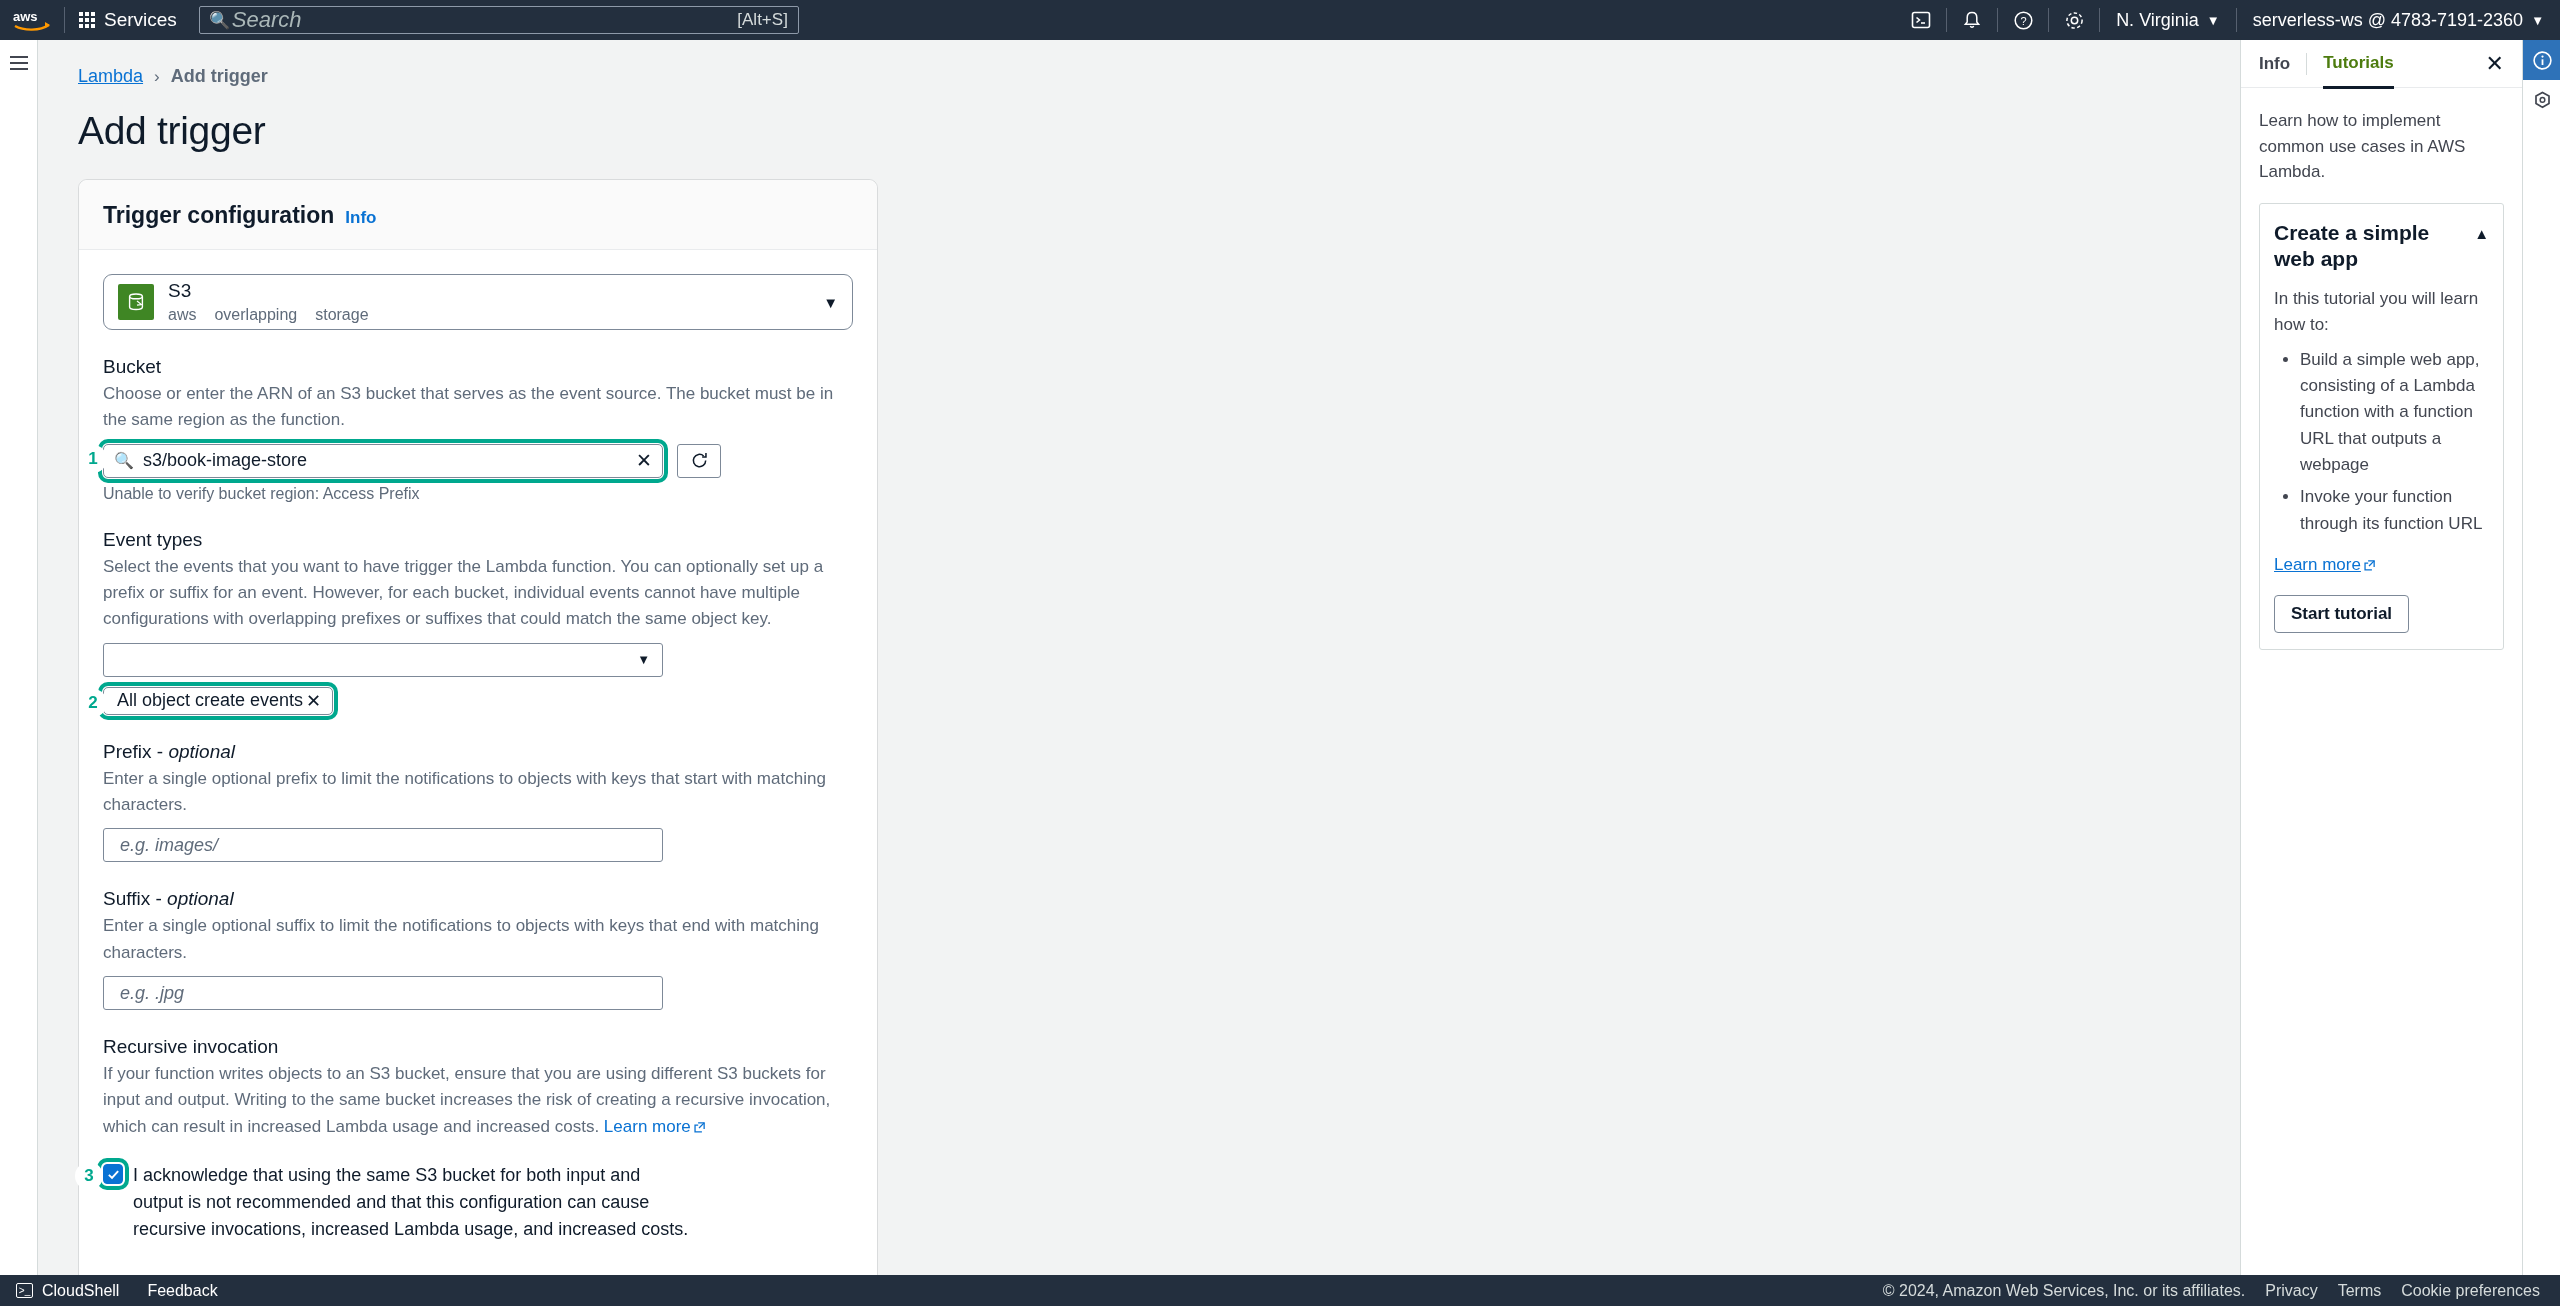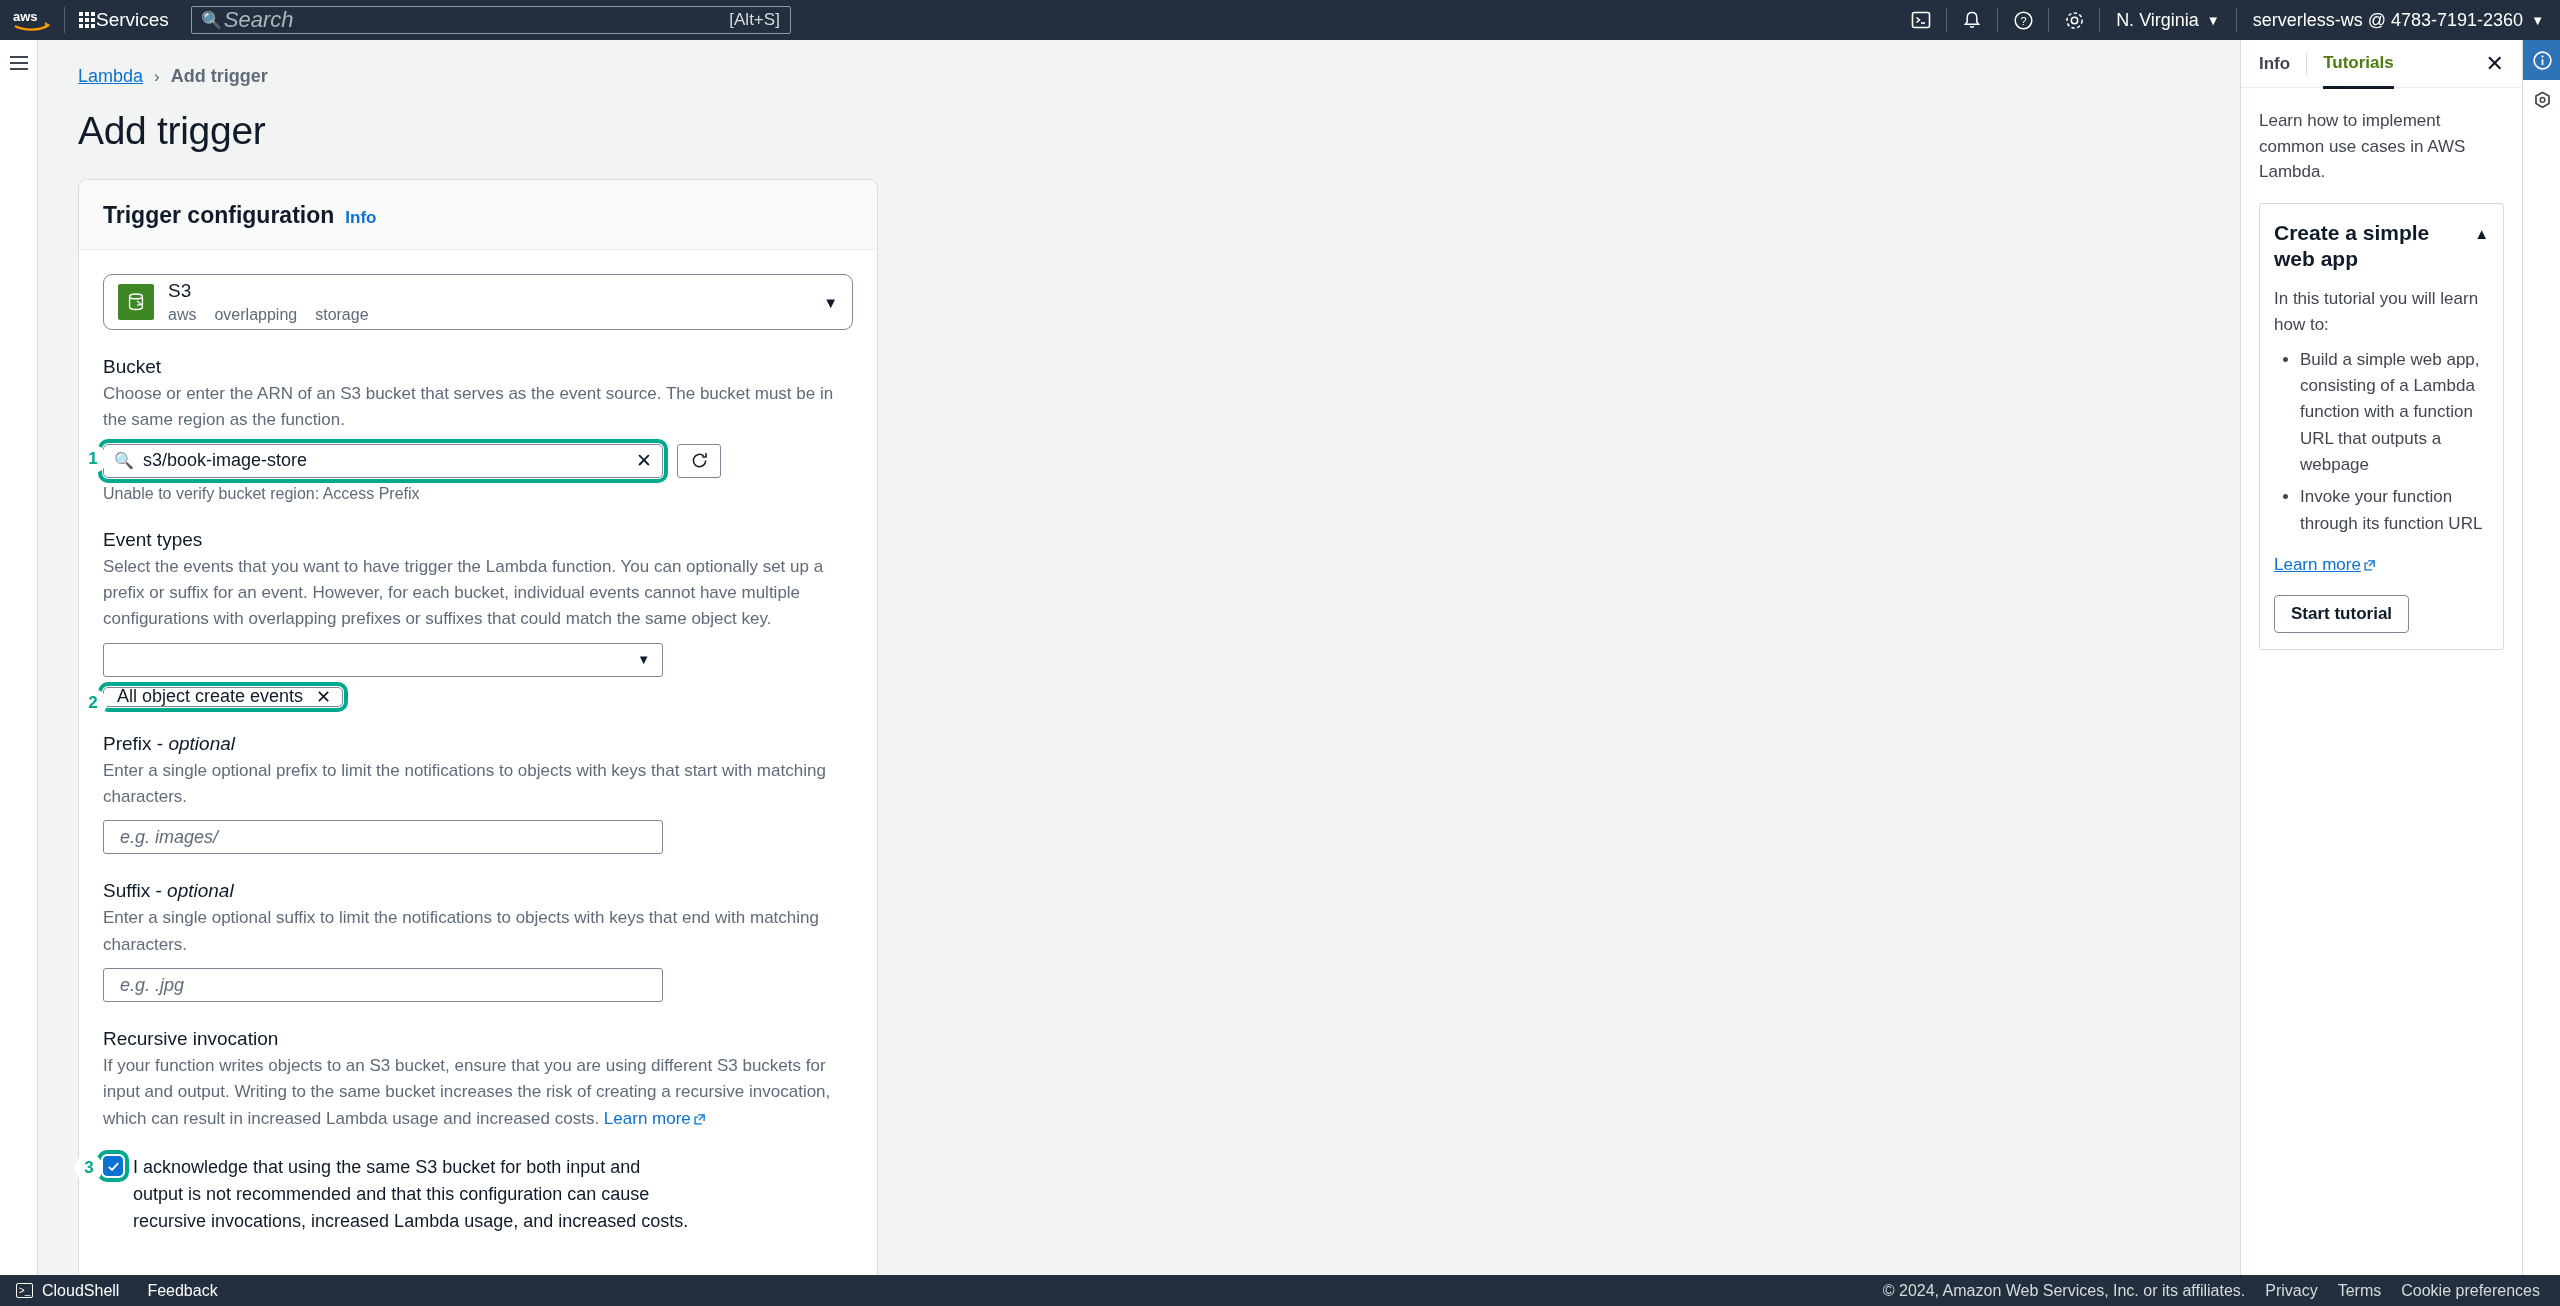--- a/index.html
+++ b/index.html
@@ -14,21 +14,21 @@
   
   .topnav {
     position: absolute; top: 0; left: 0; width: 2560px; height: 40px;
     background: #232f3e; display: flex; align-items: center;
     color: #fff; font-size: 20px;
   }
   .aws-logo { width: 64px; display: flex; align-items: center; justify-content: center; }
   .aws-logo svg { display: block; }
   .nav-div { width: 1px; height: 26px; background: #566171; }
   .services-btn {
-    display: flex; align-items: center; gap: 1px;
+    display: flex; align-items: center; gap: 9px;
     padding: 0 14px; height: 40px; cursor: pointer; font-size: 19px;
   }
   .grid-icon { display: grid; grid-template-columns: repeat(3, 4px); gap: 2px; }
   .grid-icon i { width: 4px; height: 4px; background: #fff; display: block; }
   .searchwrap {
     margin-left: 8px; position: relative;
     width: 600px; height: 28px; background: #232f3e;
     border: 1px solid #8d99a8; border-radius: 2px;
     display: flex; align-items: center; padding: 0 10px;
   }
@@ -122,21 +122,21 @@
 
   .plainselect {
     width: 560px; height: 34px; border: 1px solid #7d8998; border-radius: 3px;
     background: #fff; display: flex; align-items: center; padding: 0 12px; cursor: pointer;
   }
   .plainselect .caret2 { margin-left: auto; color: #0f1b2a; font-size: 13px; }
 
   .tokenrow { margin-top: 10px; position: relative; display: flex; }
   .token {
     border: 1px solid #7d8998; border-radius: 3px; background: #fff;
-    height: 20px; display: flex; align-items: center; gap: 13px;
+    height: 28px; display: flex; align-items: center; gap: 3px;
     padding: 0 11px 0 13px; font-size: 18px; color: #0f1b2a;
   }
   .token.hl { outline: 4px solid #00a88e; outline-offset: 1px; border-radius: 5px; }
   .token .tx { cursor: pointer; font-size: 18px; color: #0f1b2a; }
 
   .textfield {
     width: 560px; height: 34px; border: 1px solid #7d8998; border-radius: 3px;
     background: #fff; padding: 0 16px; font-size: 18px; color: #0f1b2a;
     font-family: inherit; outline: none; margin-top: 10px;
   }

